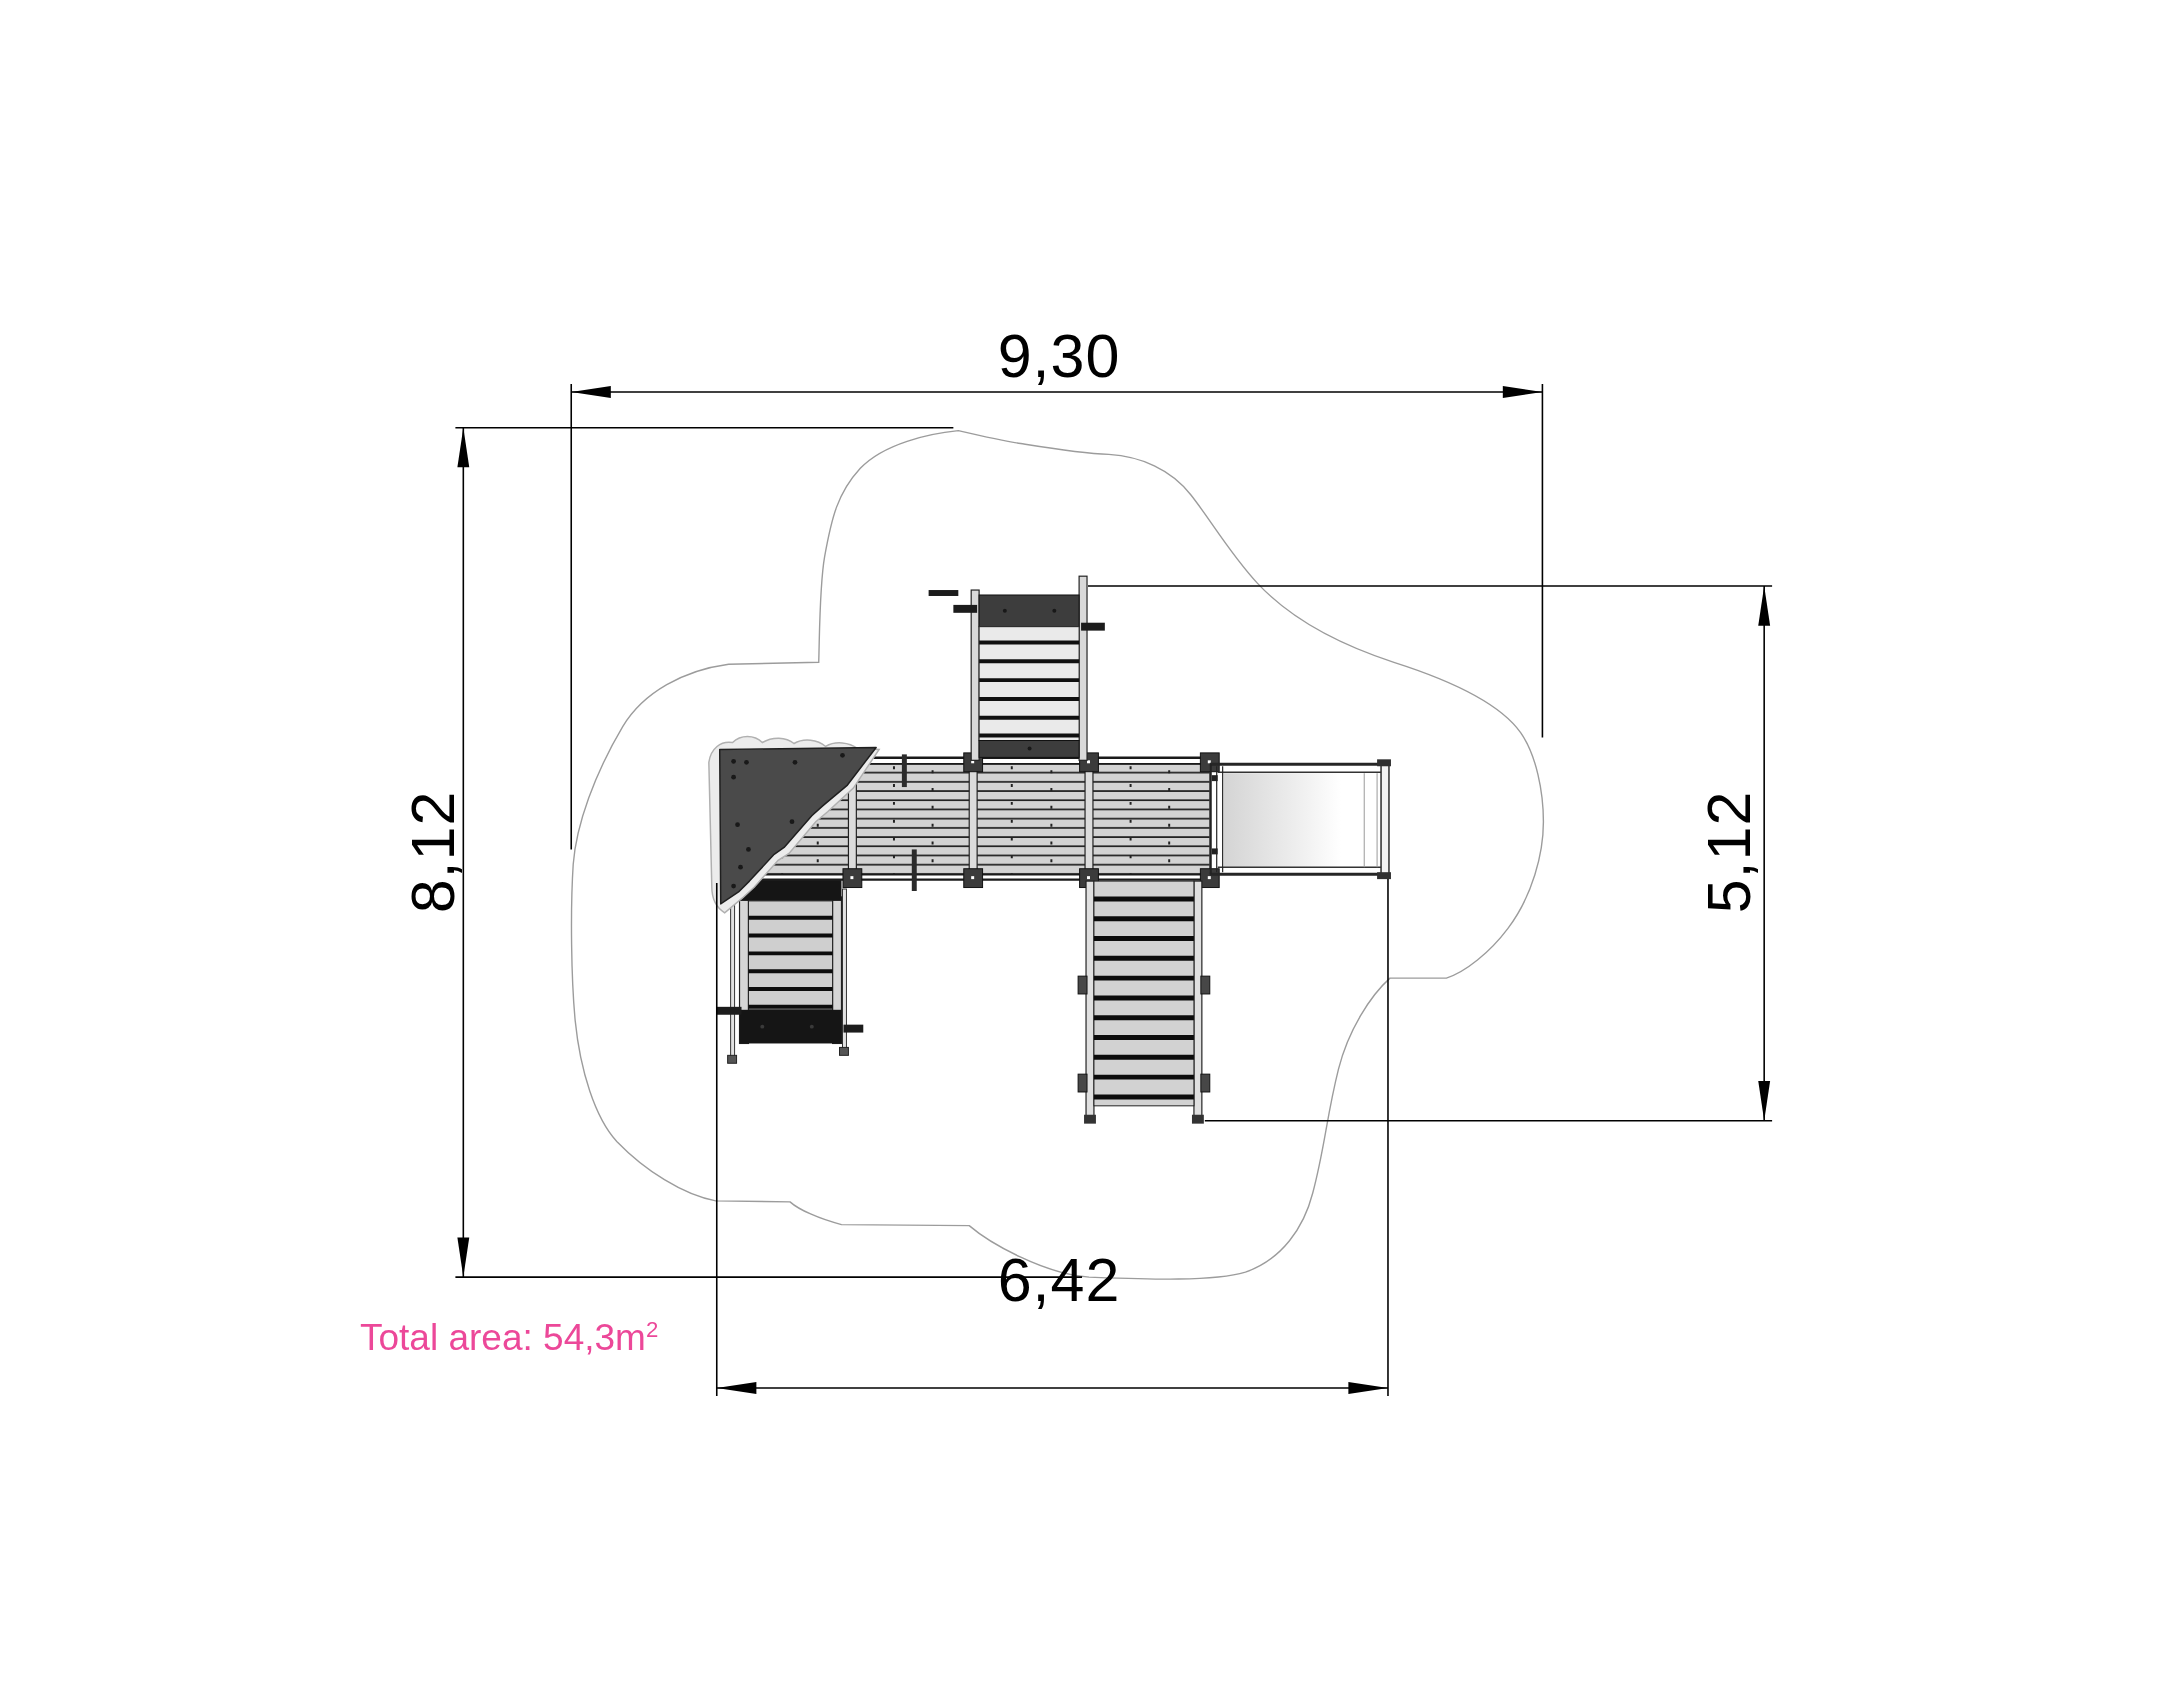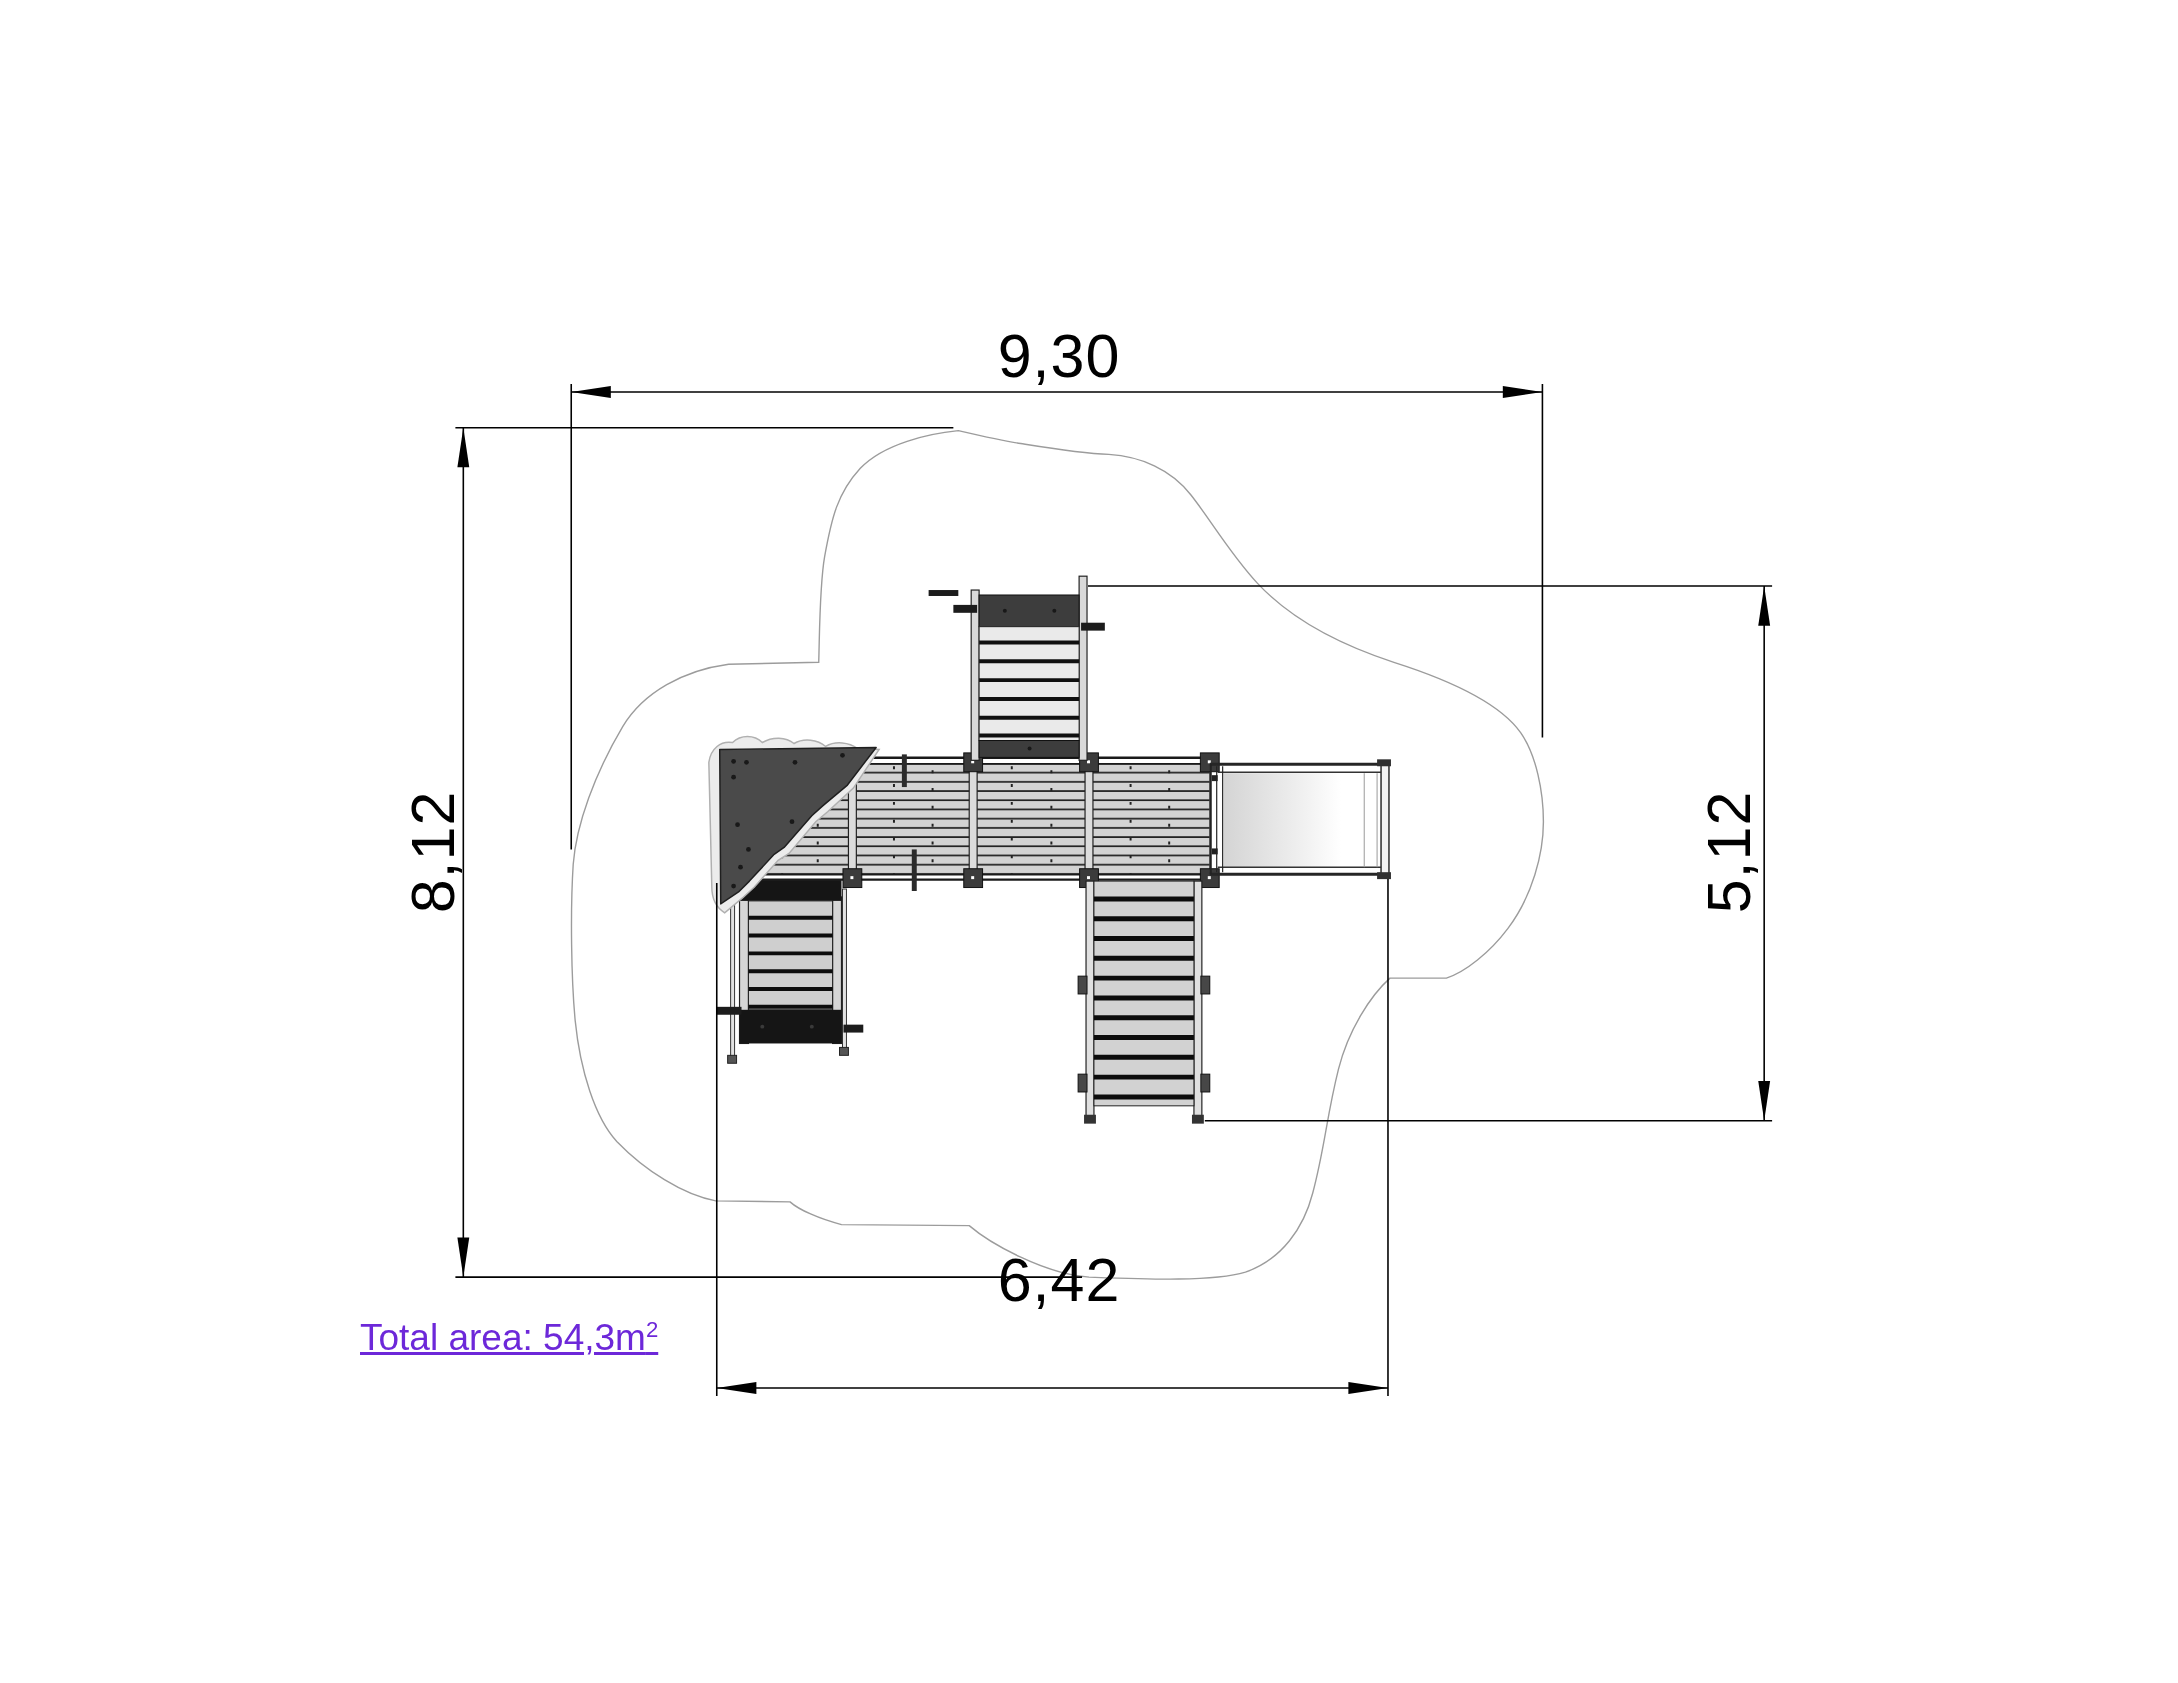--- a/index.html
+++ b/index.html
@@ -2,21 +2,21 @@
 <html><head>
 <meta charset="utf-8">
 <style>
   html,body{margin:0;padding:0;background:#fff;}
   #canvas{position:relative;width:2178px;height:1683px;background:#ffffff;overflow:hidden;
           font-family:"Liberation Sans", sans-serif;}
   #drawing-svg{position:absolute;left:0;top:0;}
   .dim-text{position:absolute;color:#000;font-size:61px;letter-spacing:1px;white-space:nowrap;
             transform:translate(-50%,-50%);}
   .dim-text.vertical{transform:translate(-50%,-50%) rotate(-90deg);}
-  .area-text{position:absolute;color:#6d28d9;font-size:37px;white-space:nowrap;text-decoration:underline;}
+  .area-text{position:absolute;color:#ec4899;font-size:37px;white-space:nowrap;}
   .area-text sup{font-size:60%;vertical-align:super;}
 </style>
 </head>
 <body>
 
 <div id="canvas">
 
 <svg id="drawing-svg" width="2178" height="1683" viewBox="0 0 2200 1700" xmlns="http://www.w3.org/2000/svg">
 
   <defs>

